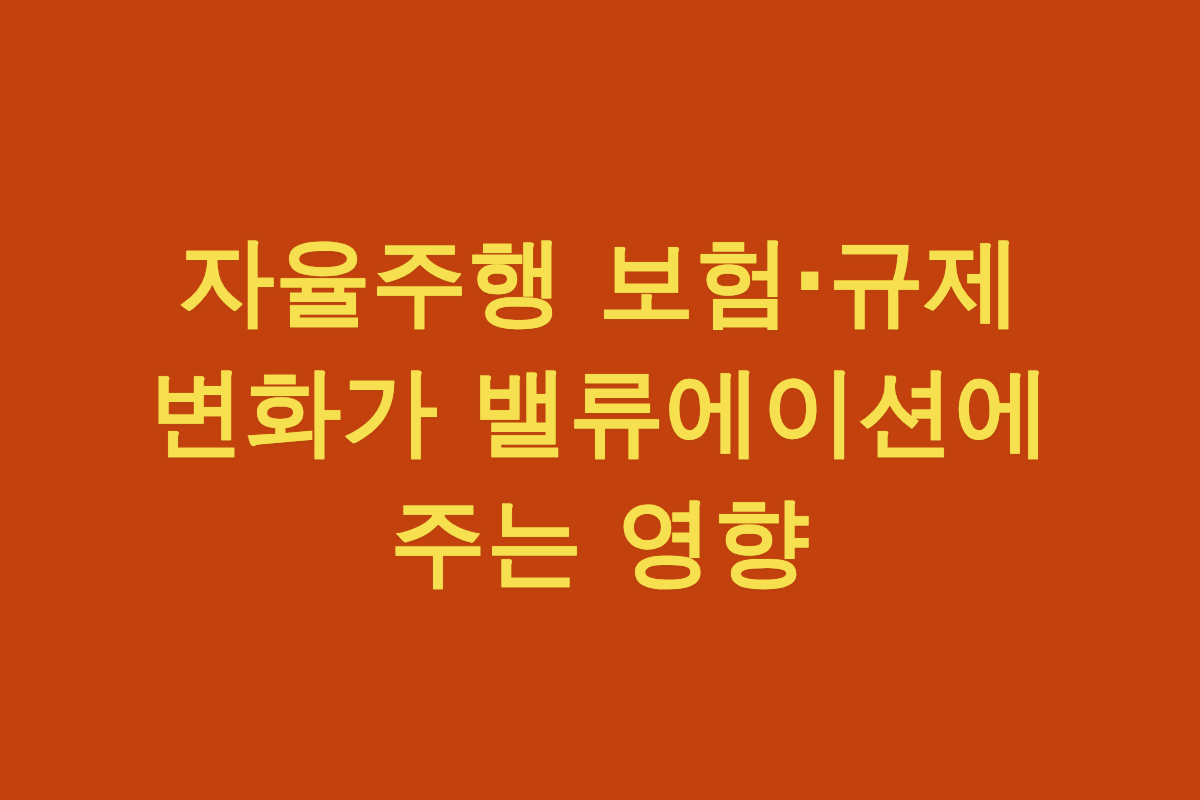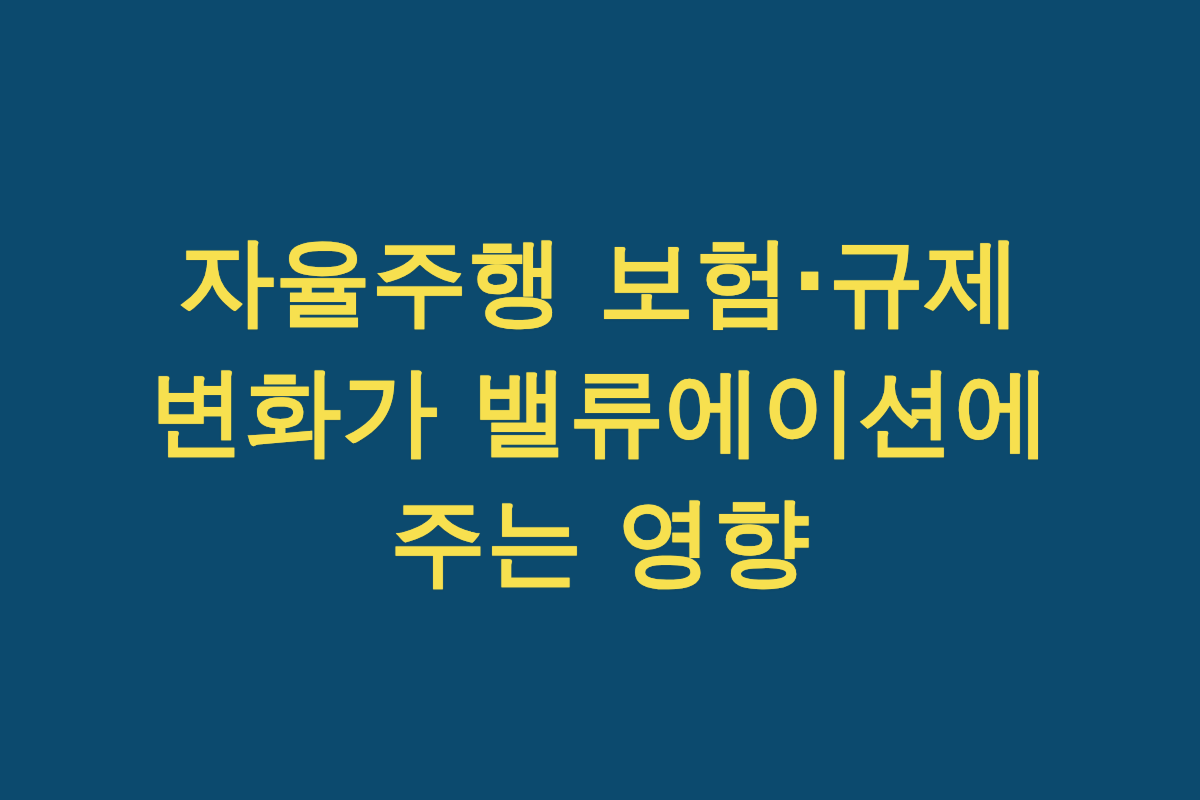--- a/index.html
+++ b/index.html
@@ -44,17 +44,17 @@
     text-shadow:
       0 0 1px rgba(247, 224, 79, 0.85),
       0 1px 2px rgba(0, 0, 0, 0.10);
     
     transform: translateY(11px);
   }
 </style>
 </head>
 <body>
 
-<div id="banner" style="background-color: #0c4a6e;">
+<div id="banner" style="background-color: #c2410c;">
 
   <h1 id="headline" style="color: rgb(247, 224, 79); text-align: center;">자율주행 보험·규제 변화가 밸류에이션에 주는 영향</h1>
 
 </div>
 
 </body></html>

